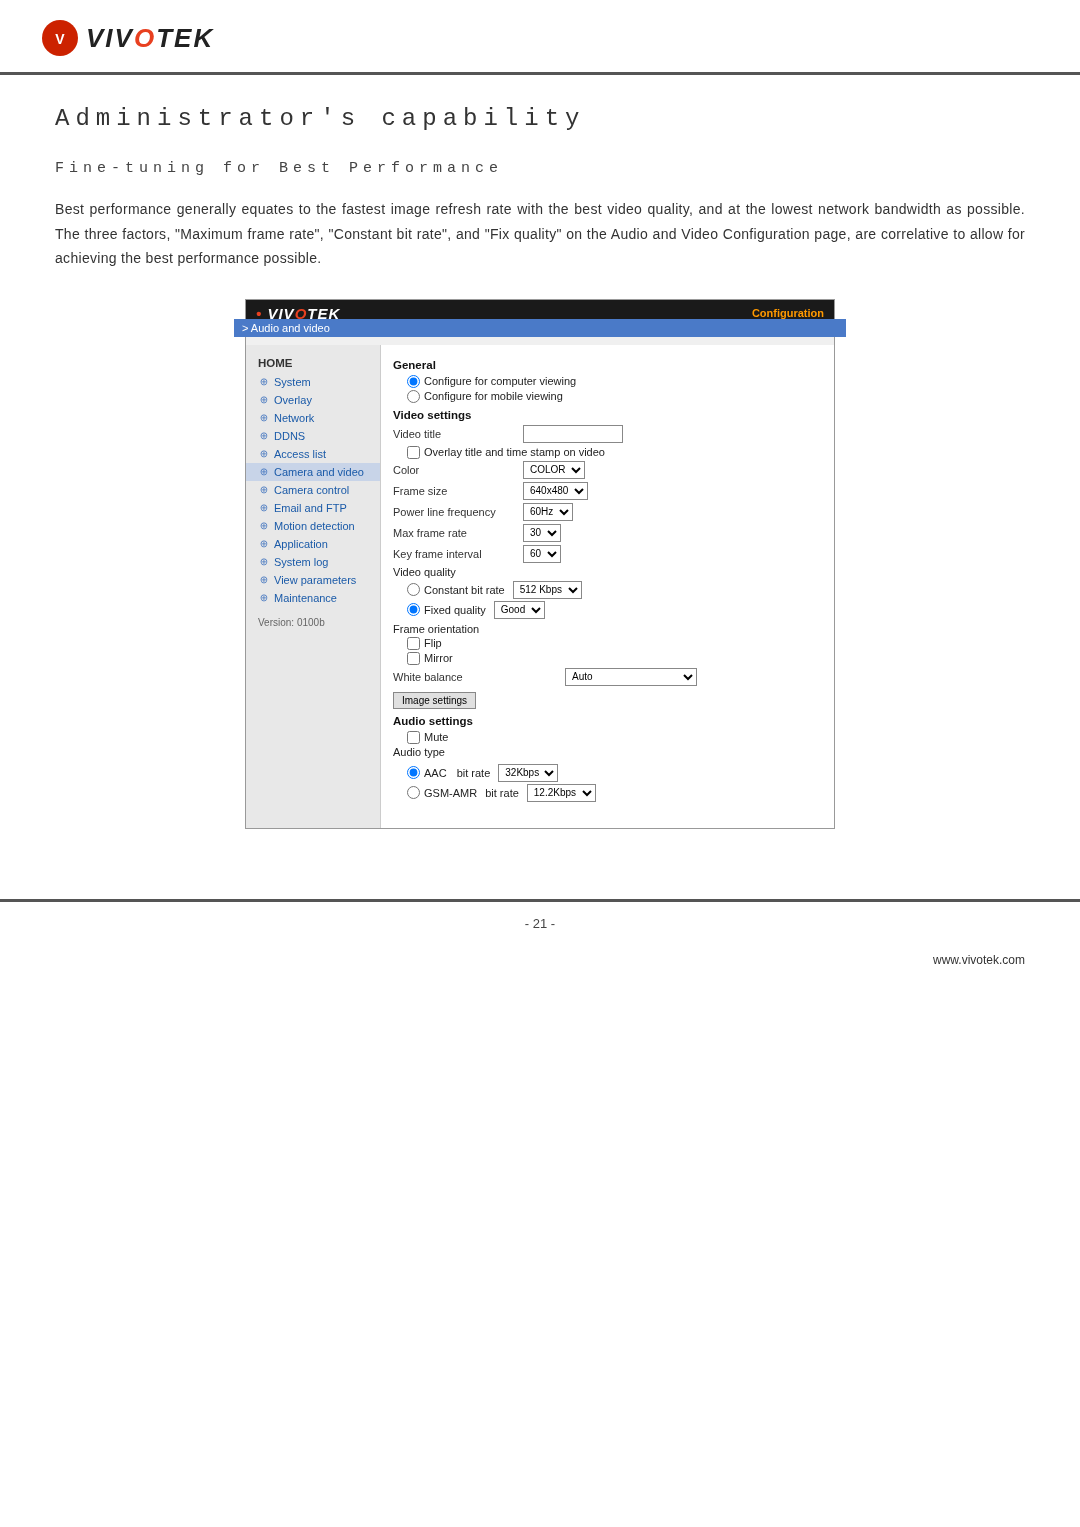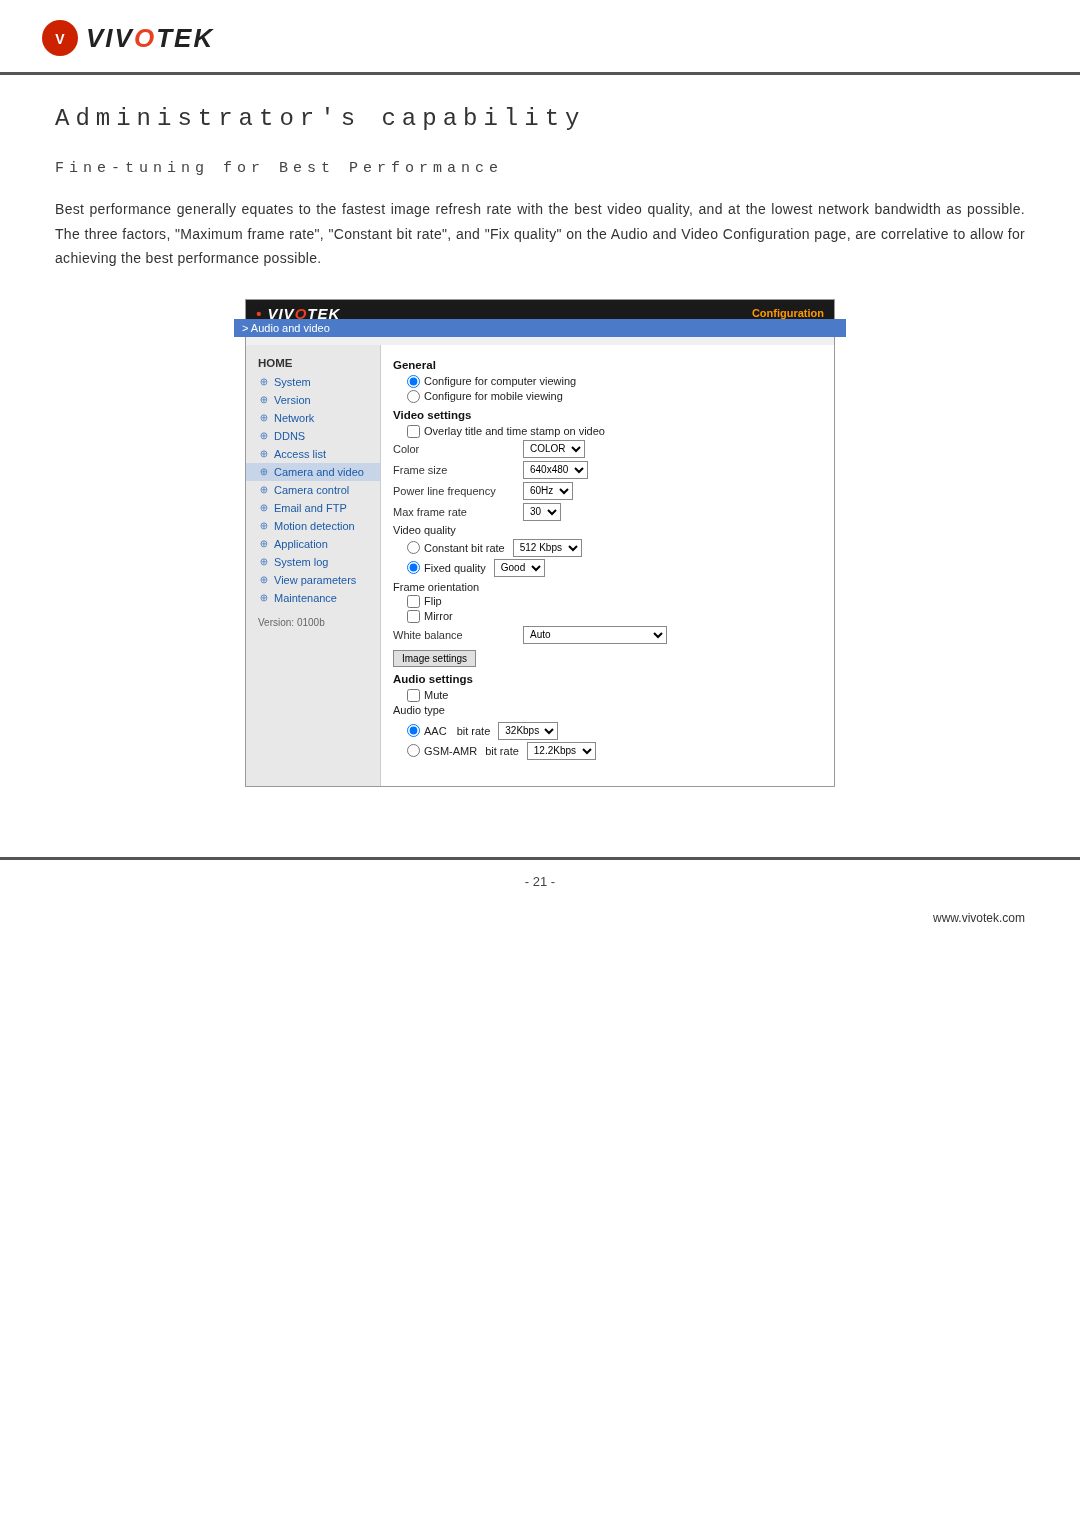--- a/index.html
+++ b/index.html
@@ -270,21 +270,21 @@
 
       <div class="sidebar">
         <div class="sidebar-home">HOME</div>
 
         <div class="sidebar-item">
           <span class="sidebar-icon">⊕</span>
           <span>System</span>
         </div>
         <div class="sidebar-item">
           <span class="sidebar-icon">⊕</span>
-          <span>Version</span>
+          <span>Overlay</span>
         </div>
         <div class="sidebar-item">
           <span class="sidebar-icon">⊕</span>
           <span>Network</span>
         </div>
         <div class="sidebar-item">
           <span class="sidebar-icon">⊕</span>
           <span>DDNS</span>
         </div>
         <div class="sidebar-item">
@@ -335,20 +335,24 @@
           <input type="radio" name="view-mode" checked="" style="">
           <span>Configure for computer viewing</span>
         </div>
         <div class="radio-row">
           <input type="radio" name="view-mode" style="">
           <span>Configure for mobile viewing</span>
         </div>
 
         <div class="section-label">Video settings</div>
 
+        <div class="form-row">
+          <span class="form-label">Video title</span>
+          <input type="text" class="mini-text" style="">
+        </div>
 
         <div class="checkbox-row">
           <input type="checkbox" style="">
           <span>Overlay title and time stamp on video</span>
         </div>
 
         <div class="form-row">
           <span class="form-label">Color</span>
           <select class="mini">
             <option>COLOR</option>
@@ -369,20 +373,26 @@
           </select>
         </div>
 
         <div class="form-row">
           <span class="form-label">Max frame rate</span>
           <select class="mini">
             <option>30</option>
           </select>
         </div>
 
+        <div class="form-row">
+          <span class="form-label">Key frame interval</span>
+          <select class="mini">
+            <option>60</option>
+          </select>
+        </div>
 
         <div style="font-size:11px;margin-bottom:3px;">Video quality</div>
 
         <div class="radio-row">
           <input type="radio" name="quality-mode" style="">
           <span>Constant bit rate</span>
           <select class="mini" style="margin-left:4px;">
             <option>512 Kbps</option>
           </select>
         </div>
@@ -401,21 +411,21 @@
           <input type="checkbox" style="">
           <span>Flip</span>
         </div>
         <div class="checkbox-row">
           <input type="checkbox" style="">
           <span>Mirror</span>
         </div>
 
         <div class="form-row" style="margin-top:3px;">
           <span class="form-label">White balance</span>
-          <select class="mini" style="width:144px;">
+          <select class="mini" style="width:132px;margin-left:42px;">
             <option>Auto</option>
           </select>
         </div>
 
         <div style="margin:4px 0 6px 0;">
           <button class="vt-button">Image settings</button>
         </div>
 
         <div class="section-label">Audio settings</div>
 

